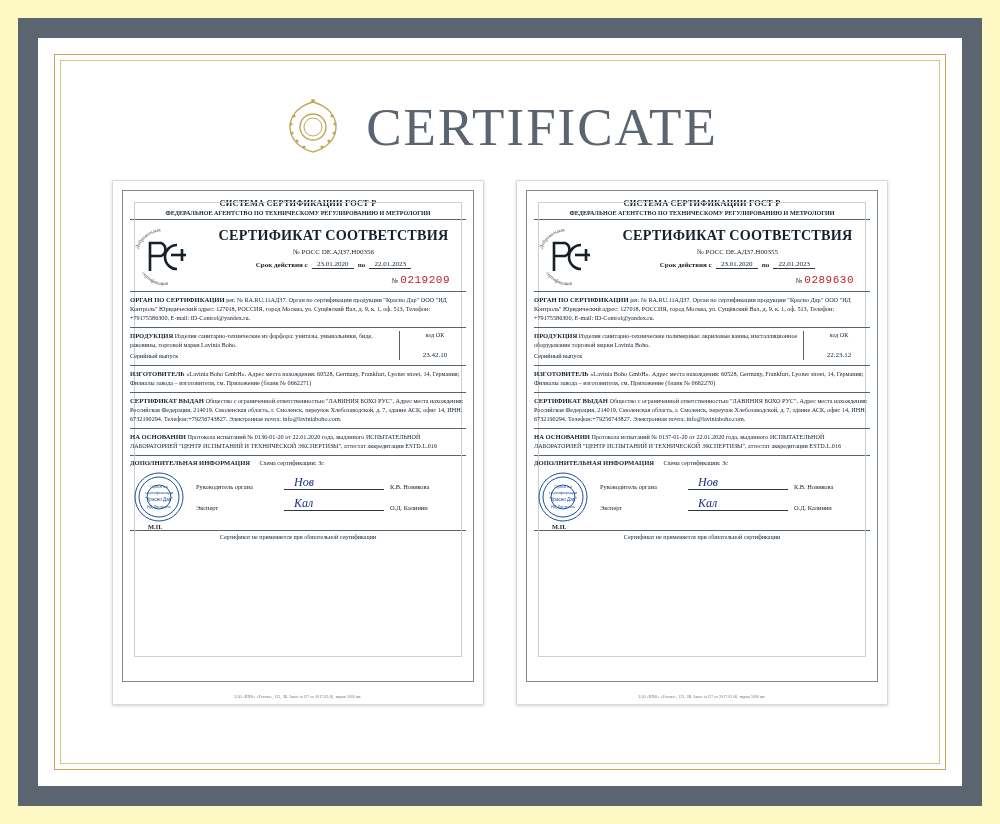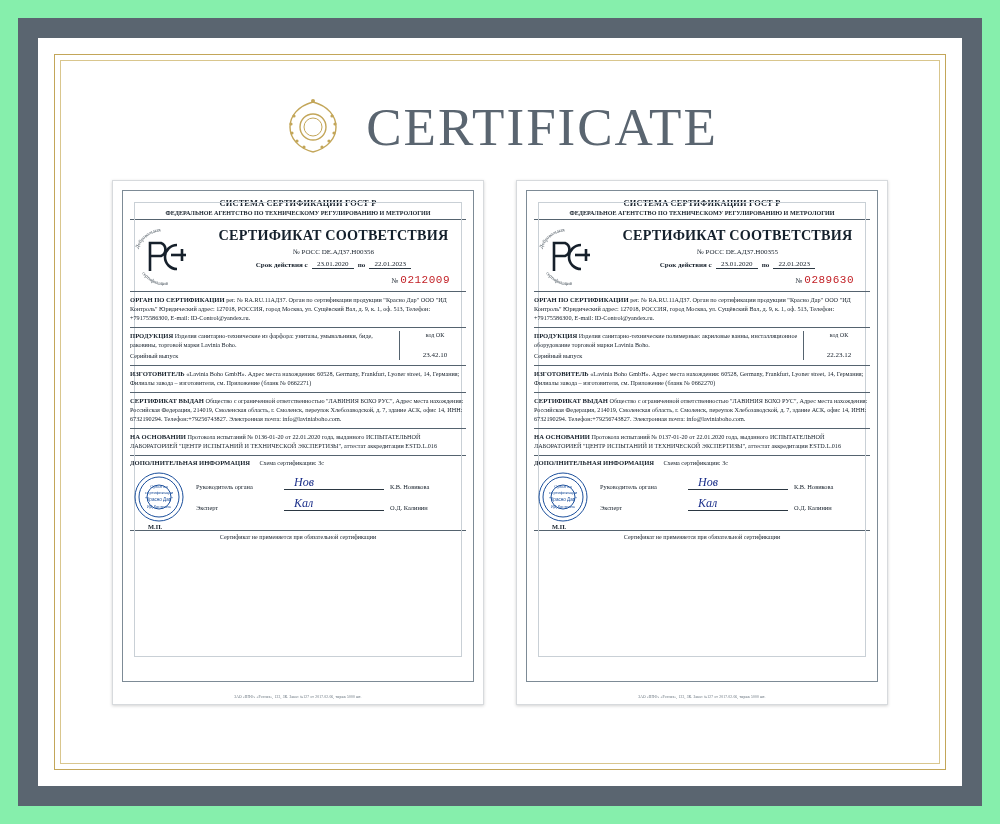--- a/index.html
+++ b/index.html
@@ -4,21 +4,21 @@
 <style>
   html,body{margin:0;padding:0;}
   body{
     width:1000px;height:824px;
     background:#ffffff;
     font-family:"Liberation Serif", serif;
     overflow:hidden;
   }
   .page{
     position:relative;width:1000px;height:824px;
-    background:#86efac;
+    background:#fef9c3;
   }
   
   .frame-outer{
     position:absolute;left:18px;top:18px;width:964px;height:788px;
     background:#5a6570;
     box-sizing:border-box;
   }
   .frame-white{
     position:absolute;left:38px;top:38px;width:924px;height:748px;
     background:#ffffff;
@@ -244,21 +244,21 @@
               <span>РОСС DE.АД37.Н00356</span>
             </div>
             <div class="srok">
               <b>Срок действия с</b>
               <span class="ul">23.01.2020</span>
               <b>по</b>
               <span class="ul">22.01.2023</span>
             </div>
             <div class="numline">
               <span>№</span>
-              <span class="red">0212009</span>
+              <span class="red">0219209</span>
             </div>
           </div>
         </div>
 
         <div class="sect">
           <span class="lbl">ОРГАН ПО СЕРТИФИКАЦИИ</span>
           <span>рег. № RA.RU.11АД37. Орган по сертификации продукции "Красно Дар" ООО "ИД Контроль" Юридический адрес: 127018, РОССИЯ, город Москва, ул. Сущёвский Вал, д. 9, к. 1, оф. 513, Телефон: +79175586300, E-mail: ID-Control@yandex.ru.</span>
         </div>
 
         <div class="sect">

